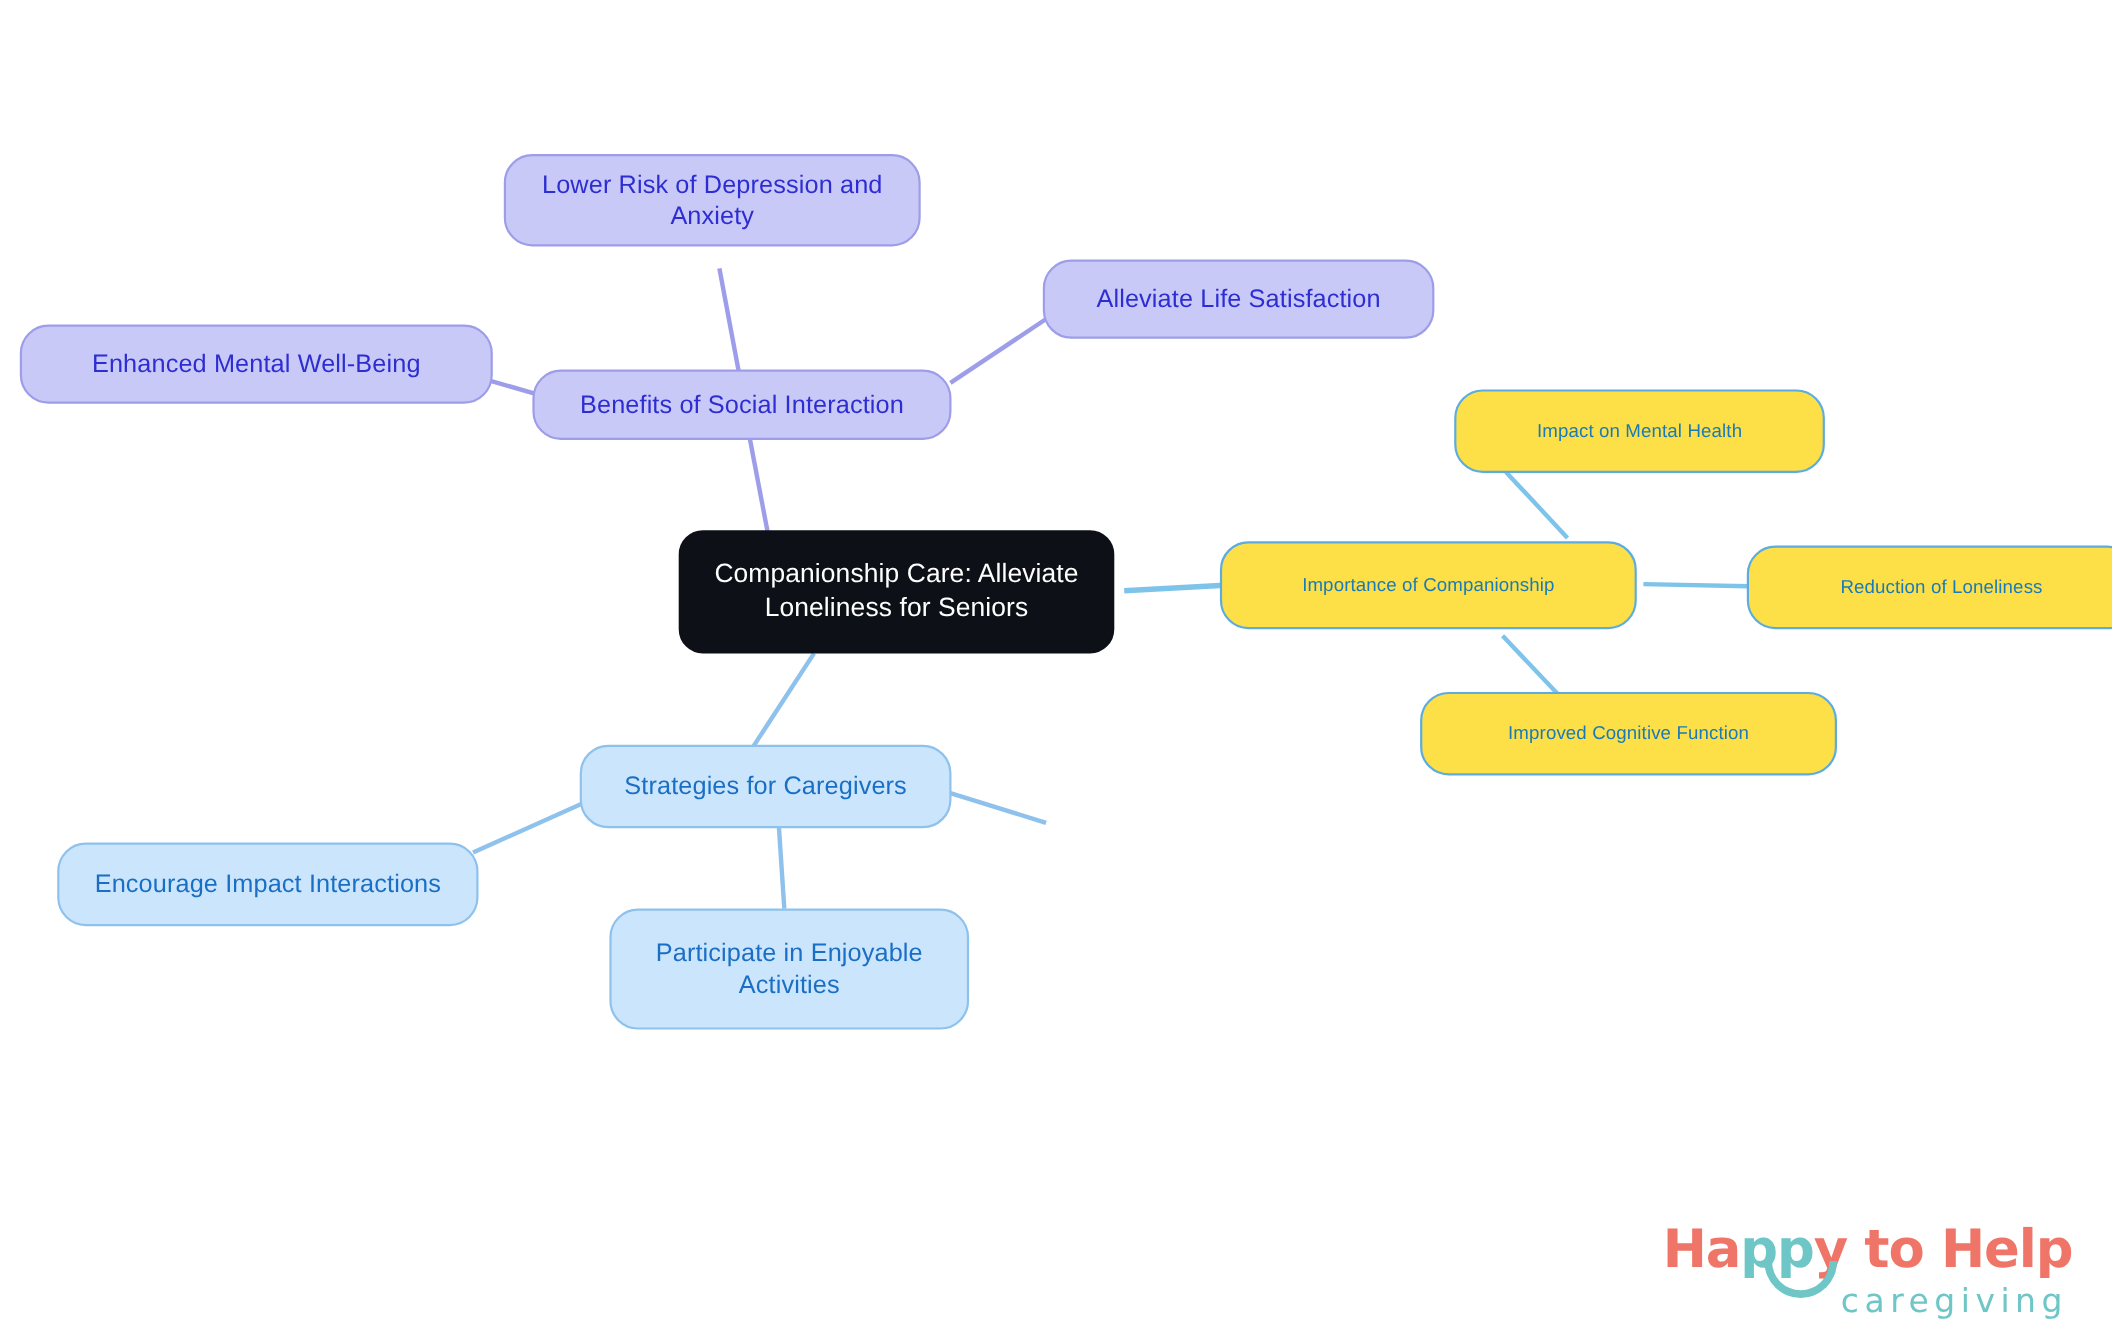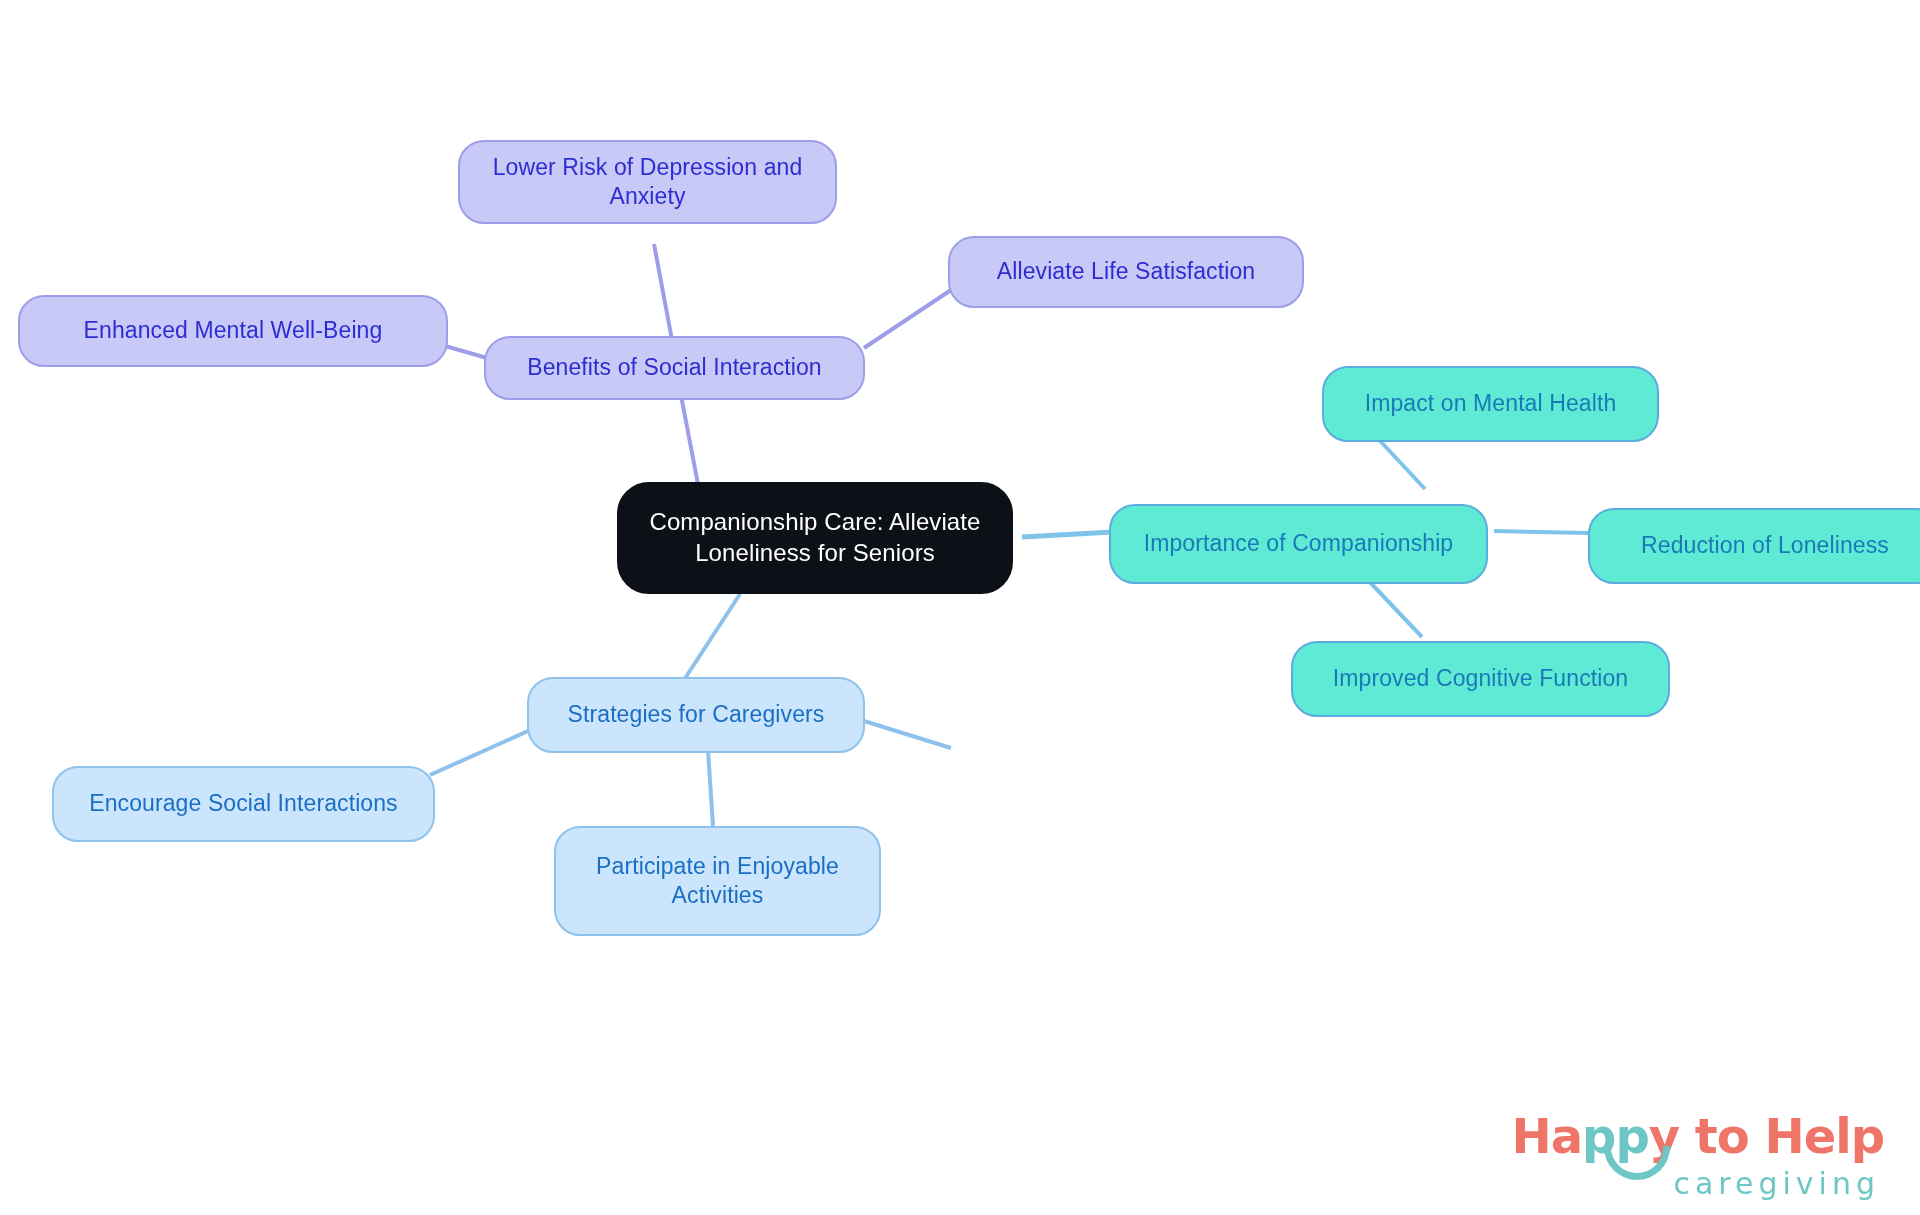--- a/index.html
+++ b/index.html
@@ -49,36 +49,35 @@
     letter-spacing: 0.1px;
     padding: 0 18px;
     white-space: pre-line;
   }
 
   .node.root {
     background: #0d1117;
     border-color: #0d1117;
     color: #ffffff;
     font-size: 24px;
-    border-radius: 32px;
+    border-radius: 22px;
   }
 
   .node.purple {
     background: #c9c9f7;
     border-color: #9d9de9;
     color: #2d2dd2;
     font-size: 23px;
   }
 
   .node.blue-strong {
-    background: #5eead4;
+    background: #fde047;
     border-color: #5cacdf;
     color: #1a7ab8;
-    font-size: 23px;
-    margin-top: 12px;
+    font-size: 17px;
   }
 
   .node.blue-light {
     background: #cbe5fc;
     border-color: #8ec2ec;
     color: #1a6fc4;
     font-size: 23px;
   }
 
   
@@ -162,21 +161,21 @@
   <div class="node blue-strong" style="left:1109px; top:492px; width:379px; height:80px;">Importance of Companionship</div>
 
   <div class="node blue-strong" style="left:1322px; top:354px; width:337px; height:76px;">Impact on Mental Health</div>
 
   <div class="node blue-strong" style="left:1588px; top:496px; width:354px; height:76px;">Reduction of Loneliness</div>
 
   <div class="node blue-strong" style="left:1291px; top:629px; width:379px; height:76px;">Improved Cognitive Function</div>
 
   <div class="node blue-light" style="left:527px; top:677px; width:338px; height:76px;">Strategies for Caregivers</div>
 
-  <div class="node blue-light" style="left:52px; top:766px; width:383px; height:76px;">Encourage Social Interactions</div>
+  <div class="node blue-light" style="left:52px; top:766px; width:383px; height:76px;">Encourage Impact Interactions</div>
 
 
   <div class="node blue-light" style="left:554px; top:826px; width:327px; height:110px;">Participate in Enjoyable
 Activities</div>
 
   <div id="brand-logo">
     <span class="wordmark"><span class="lg-coral">Ha</span><span class="lg-teal">pp</span><span class="lg-coral">y</span><span class="lg-coral"> to Help</span><span id="smile-arc"></span></span>
     <span id="brand-tagline">caregiving</span>
   </div>
 

